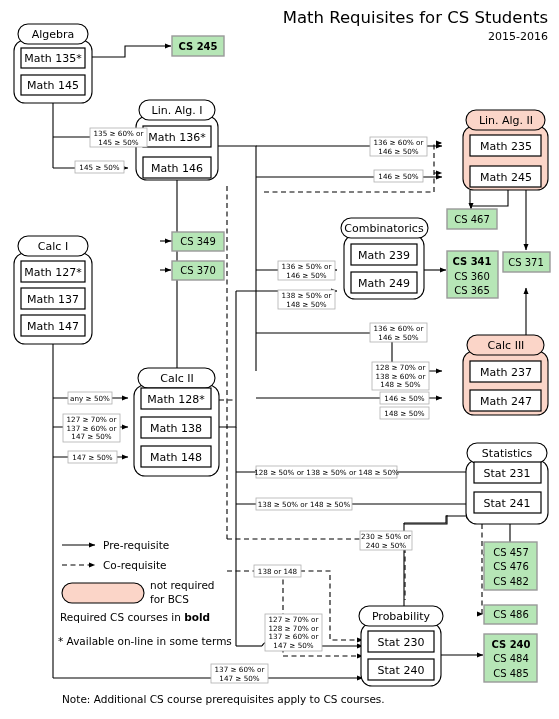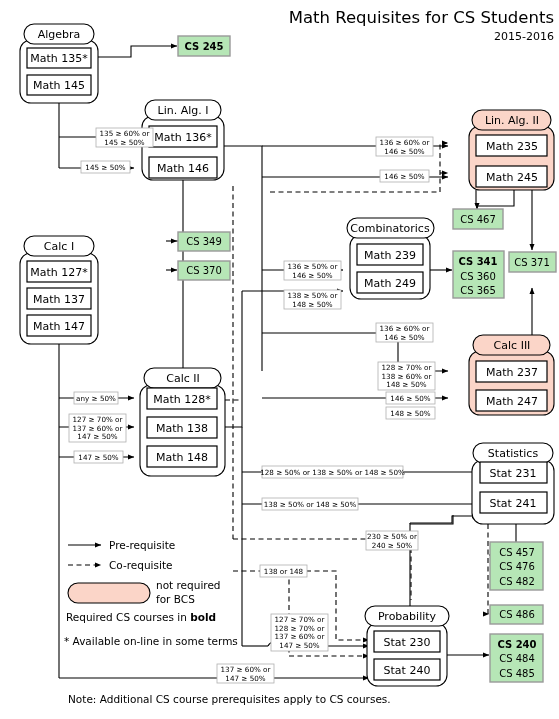--- a/index.html
+++ b/index.html
@@ -1,18 +1,18 @@
 <!DOCTYPE html>
 <html><head>
 <meta charset="utf-8">
 <style>
   html,body{margin:0;padding:0;background:#ffffff;}
   body{width:559px;height:719px;position:relative;overflow:hidden;
        font-family:"DejaVu Sans","Liberation Sans",sans-serif;color:#000;}
-  #root{position:absolute;left:6px;top:0;width:459px;height:719px;}
+  #root{position:absolute;left:0;top:0;width:459px;height:719px;}
   svg{position:absolute;left:0;top:0;width:559px;height:719px;}
   .ttl{font-family:"DejaVu Sans","Liberation Sans",sans-serif;font-size:16.5px;fill:#000;}
   .sub{font-size:11px;fill:#000;}
   .grp-hdr{font-size:11px;fill:#000;text-anchor:middle;}
   .crs{font-size:11px;fill:#000;text-anchor:middle;}
   .cs{font-size:10px;fill:#000;text-anchor:middle;}
   .csb{font-size:10px;fill:#000;font-weight:bold;text-anchor:middle;}
   .lbl{font-size:7.2px;fill:#000;text-anchor:middle;}
   .lg{font-size:10.5px;fill:#000;}
   .lgb{font-size:10.5px;fill:#000;font-weight:bold;}

